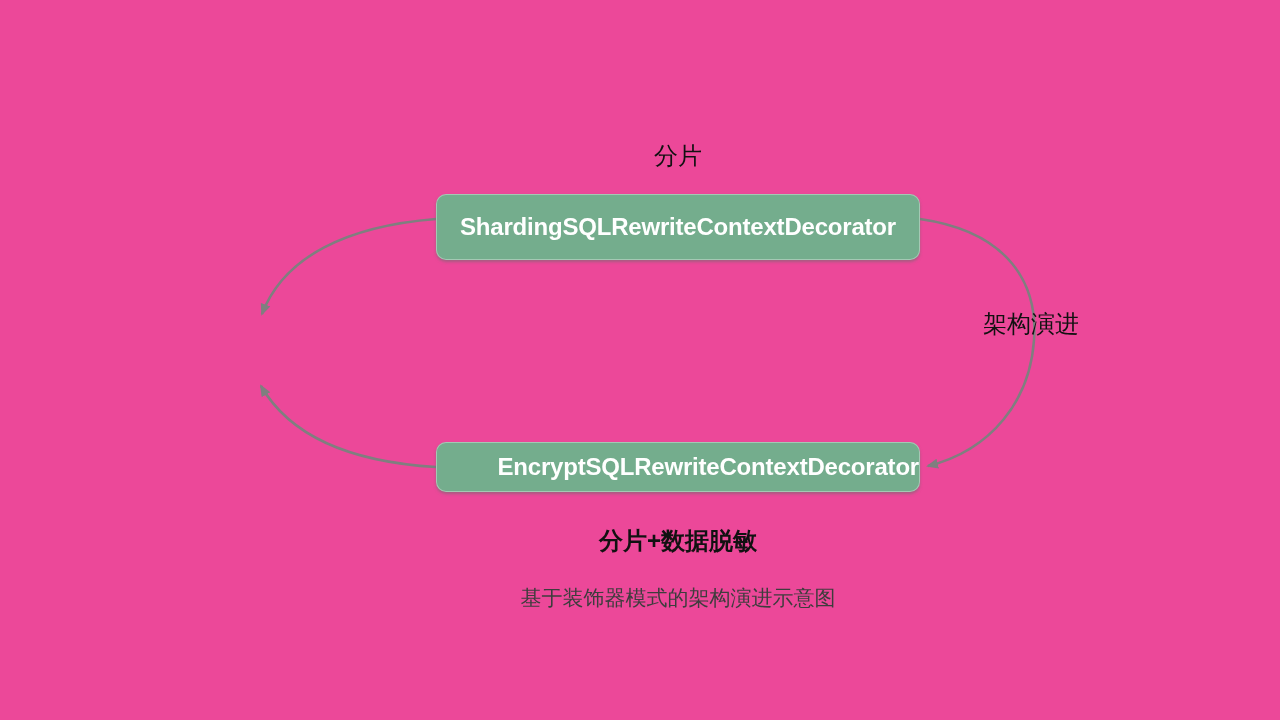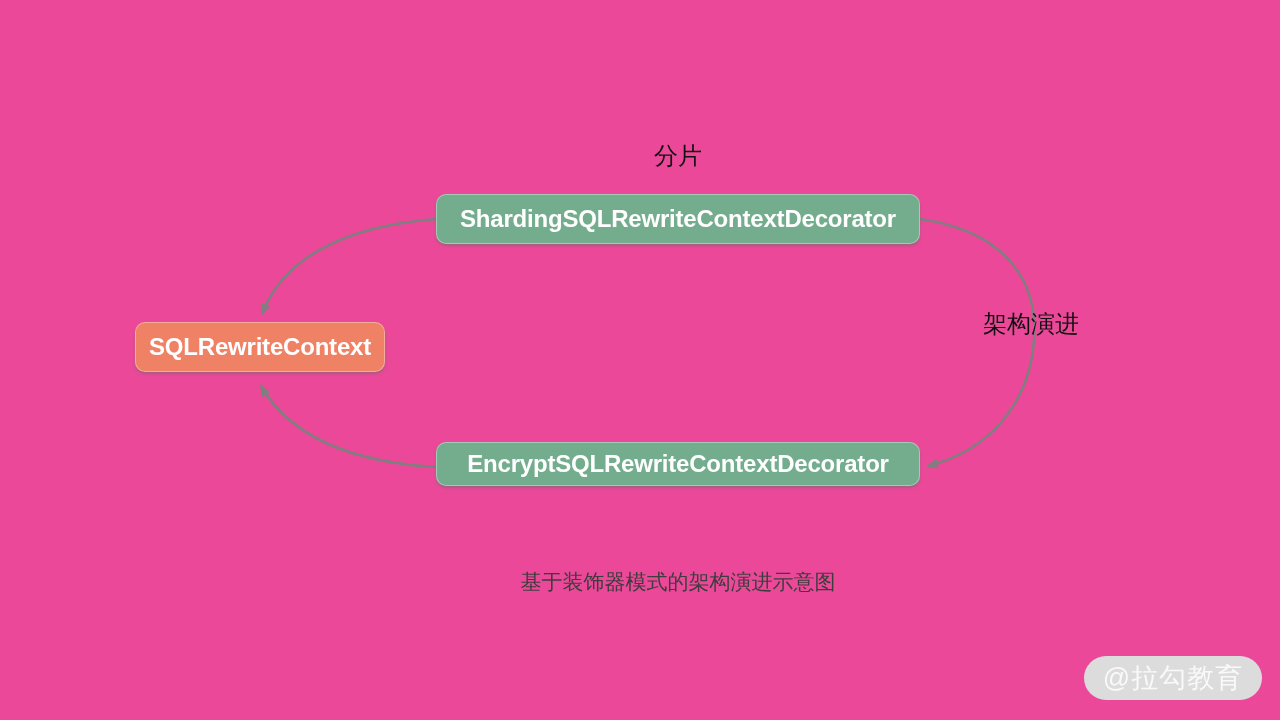--- a/index.html
+++ b/index.html
@@ -28,38 +28,38 @@
     font-weight: 700;
     font-size: 24px;
     letter-spacing: -0.2px;
     border: 1px solid rgba(255,255,255,0.35);
     box-shadow: 0 2px 3px rgba(110,110,110,0.55);
     box-sizing: border-box;
     white-space: nowrap;
   }
   .node-green { background: #74ad8d; }
   .node-orange { background: #ef8164; }
-  .node-sharding { left: 436px; top: 194px; width: 484px; height: 50px; }
+  .node-sharding { left: 436px; top: 194px; width: 484px; height: 66px; }
   .node-context  { left: 135px; top: 322px; width: 250px; height: 50px; }
-  .node-encrypt  { left: 436px; top: 442px; width: 484px; height: 44px; }
+  .node-encrypt  { left: 436px; top: 442px; width: 484px; height: 50px; justify-content: flex-end; }
   .annotation {
     position: absolute;
     z-index: 3;
     color: #111111;
     font-size: 24px;
     white-space: nowrap;
     transform: translateX(-50%);
   }
   .annotation-top    { left: 678px; top: 140px; }
   .annotation-bottom { left: 678px; top: 525px; font-weight: 600; }
   .annotation-right  { left: 1031px; top: 308px; }
   .caption {
     position: absolute;
     z-index: 3;
-    left: 678px; top: 568px;
+    left: 678px; top: 584px;
     transform: translateX(-50%);
     color: #3d3d3d;
     font-size: 21px;
     white-space: nowrap;
   }
   .watermark {
     position: absolute;
     z-index: 3;
     left: 1084px; top: 656px;
     width: 178px; height: 44px;
@@ -89,30 +89,25 @@
     <path d="M436,467 C350,462 290,436 261,386" fill="none" stroke="#7f7f7f" stroke-width="2.5" marker-end="url(#arrowhead)"></path>
     <path d="M920,219 C1010,232 1038,285 1034,340 C1030,400 992,450 928,466" fill="none" stroke="#7f7f7f" stroke-width="2.5" marker-end="url(#arrowhead)"></path>
   </svg>
 
   <div class="annotation annotation-top">分片</div>
 
   <div class="node node-green node-sharding">
     <span>ShardingSQLRewriteContextDecorator</span>
   </div>
 
-  <div class="node node-orange node-context">
-    <span>SQLRewriteContext</span>
-  </div>
 
   <div class="annotation annotation-right">架构演进</div>
 
   <div class="node node-green node-encrypt">
     <span>EncryptSQLRewriteContextDecorator</span>
   </div>
 
+  <div class="annotation annotation-bottom">分片+数据脱敏</div>
 
   <div class="caption">基于装饰器模式的架构演进示意图</div>
 
-  <div class="watermark">
-    <span>@拉勾教育</span>
-  </div>
 
 </div>
 
 </body></html>

